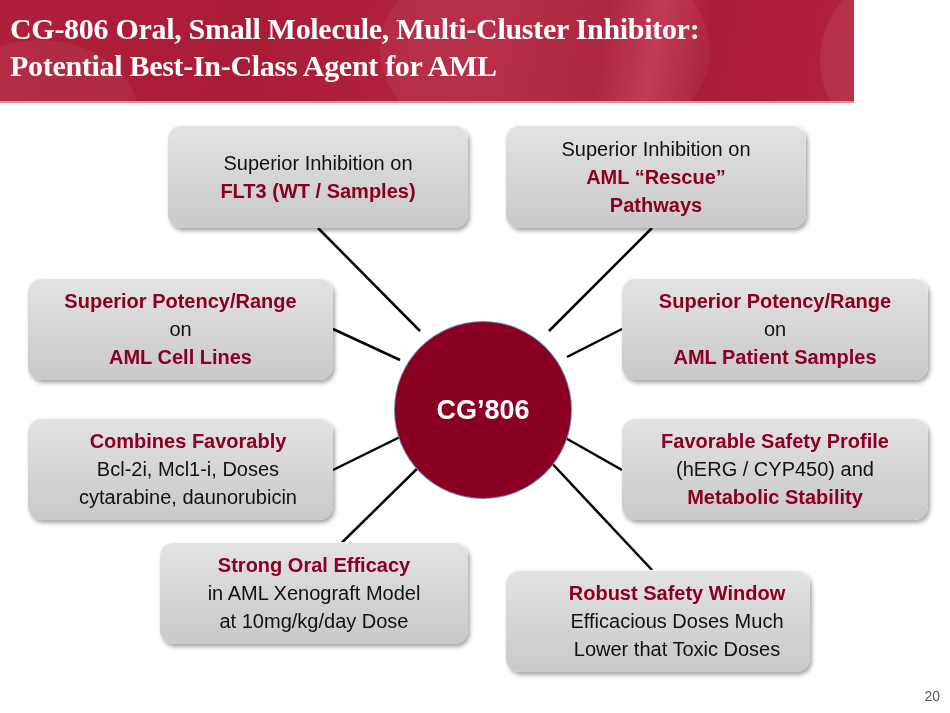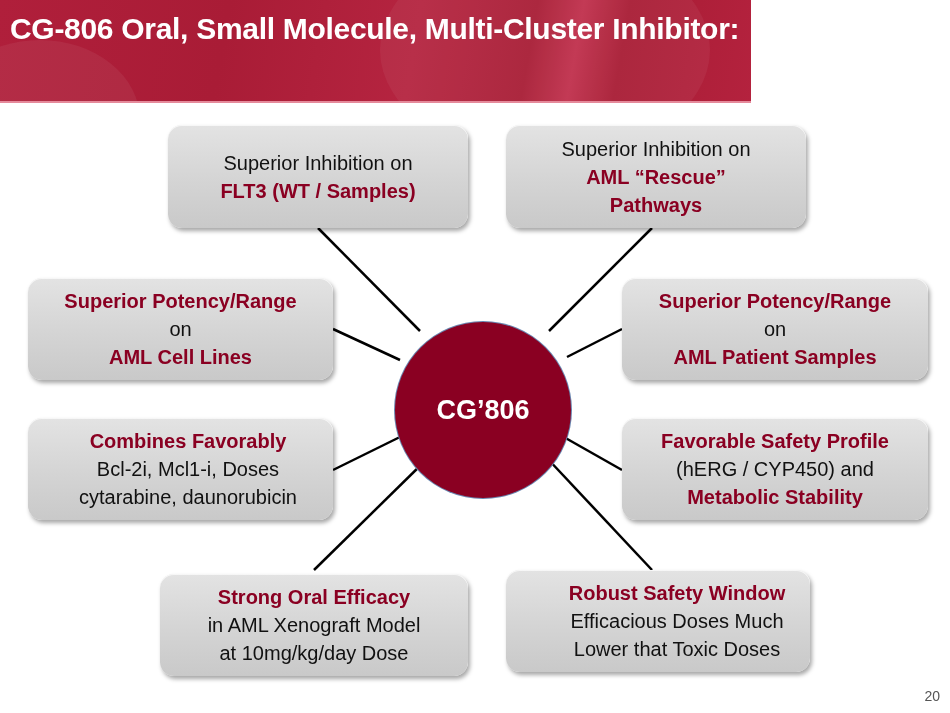--- a/index.html
+++ b/index.html
@@ -2,23 +2,24 @@
 <html><head>
   <meta charset="utf-8">
   <style>
     html, body { margin: 0; padding: 0; }
     body {
       width: 950px; height: 713px; position: relative; overflow: hidden;
       background: #ffffff;
       font-family: "Liberation Sans", sans-serif;
     }
     .header {
-      position: absolute; left: 0; top: 0; width: 751px; height: 103px;
+      position: absolute; left: 0; top: 0; width: 854px; height: 103px;
       background: linear-gradient(100deg, #b01f3b 0%, #a91c36 30%, #b52440 55%, #a81d35 70%, #c0304c 76%, #a81c34 82%, #b4223e 100%);
       overflow: hidden;
+      font-family: Liberation Serif, serif;
     }
     .header::after {
       content: ""; position: absolute; left: 0; bottom: 0; width: 100%; height: 2px;
       background: #e58a9b;
     }
     .header .blob1 {
       position: absolute; left: -60px; top: 40px; width: 200px; height: 160px;
       border-radius: 50%; background: rgba(255,255,255,0.06);
     }
     .header .blob2 {
@@ -51,36 +52,37 @@
       text-align: center; font-size: 20px; line-height: 28px; color: #111111;
     }
     .box .hl { color: #8a0022; font-weight: bold; }
     .box .pl { color: #111111; }
     #b-top-left    { left: 168px; top: 125px; width: 300px; height: 103px; }
     #b-top-right   { left: 506px; top: 125px; width: 300px; height: 103px; }
     #b-mid-left    { left: 28px;  top: 278px; width: 305px; height: 102px; }
     #b-mid-right   { left: 622px; top: 278px; width: 306px; height: 102px; }
     #b-low-left    { left: 28px;  top: 418px; width: 305px; height: 102px; padding-left: 15px; }
     #b-low-right   { left: 622px; top: 418px; width: 306px; height: 102px; }
-    #b-bot-left    { left: 160px; top: 574px; width: 308px; height: 102px; }
+    #b-bot-left    { left: 160px; top: 542px; width: 308px; height: 102px; }
     #b-bot-right   { left: 506px; top: 570px; width: 304px; height: 102px; padding-left: 38px; }
     .page-number {
       position: absolute; right: 10px; top: 688px;
       color: #555555; font-size: 14px;
     }
   </style>
 </head>
 <body>
 
 <div class="header">
   <div class="blob1"></div>
   <div class="blob2"></div>
   <div class="blob3"></div>
   <h1 class="title">
     <span>CG-806 Oral, Small Molecule, Multi-Cluster Inhibitor:</span><br>
+    <span>Potential Best-In-Class Agent for AML</span>
   </h1>
 </div>
 
 <svg class="connectors" width="950" height="713">
   <line x1="318" y1="228" x2="420" y2="331" stroke="#000" stroke-width="2.5"></line>
   <line x1="652" y1="228" x2="549" y2="331" stroke="#000" stroke-width="2.5"></line>
   <line x1="333" y1="329" x2="400" y2="360" stroke="#000" stroke-width="2.5"></line>
   <line x1="622" y1="329" x2="567" y2="357" stroke="#000" stroke-width="2.5"></line>
   <line x1="333" y1="470" x2="404" y2="435" stroke="#000" stroke-width="2.5"></line>
   <line x1="622" y1="470" x2="562" y2="436" stroke="#000" stroke-width="2.5"></line>

